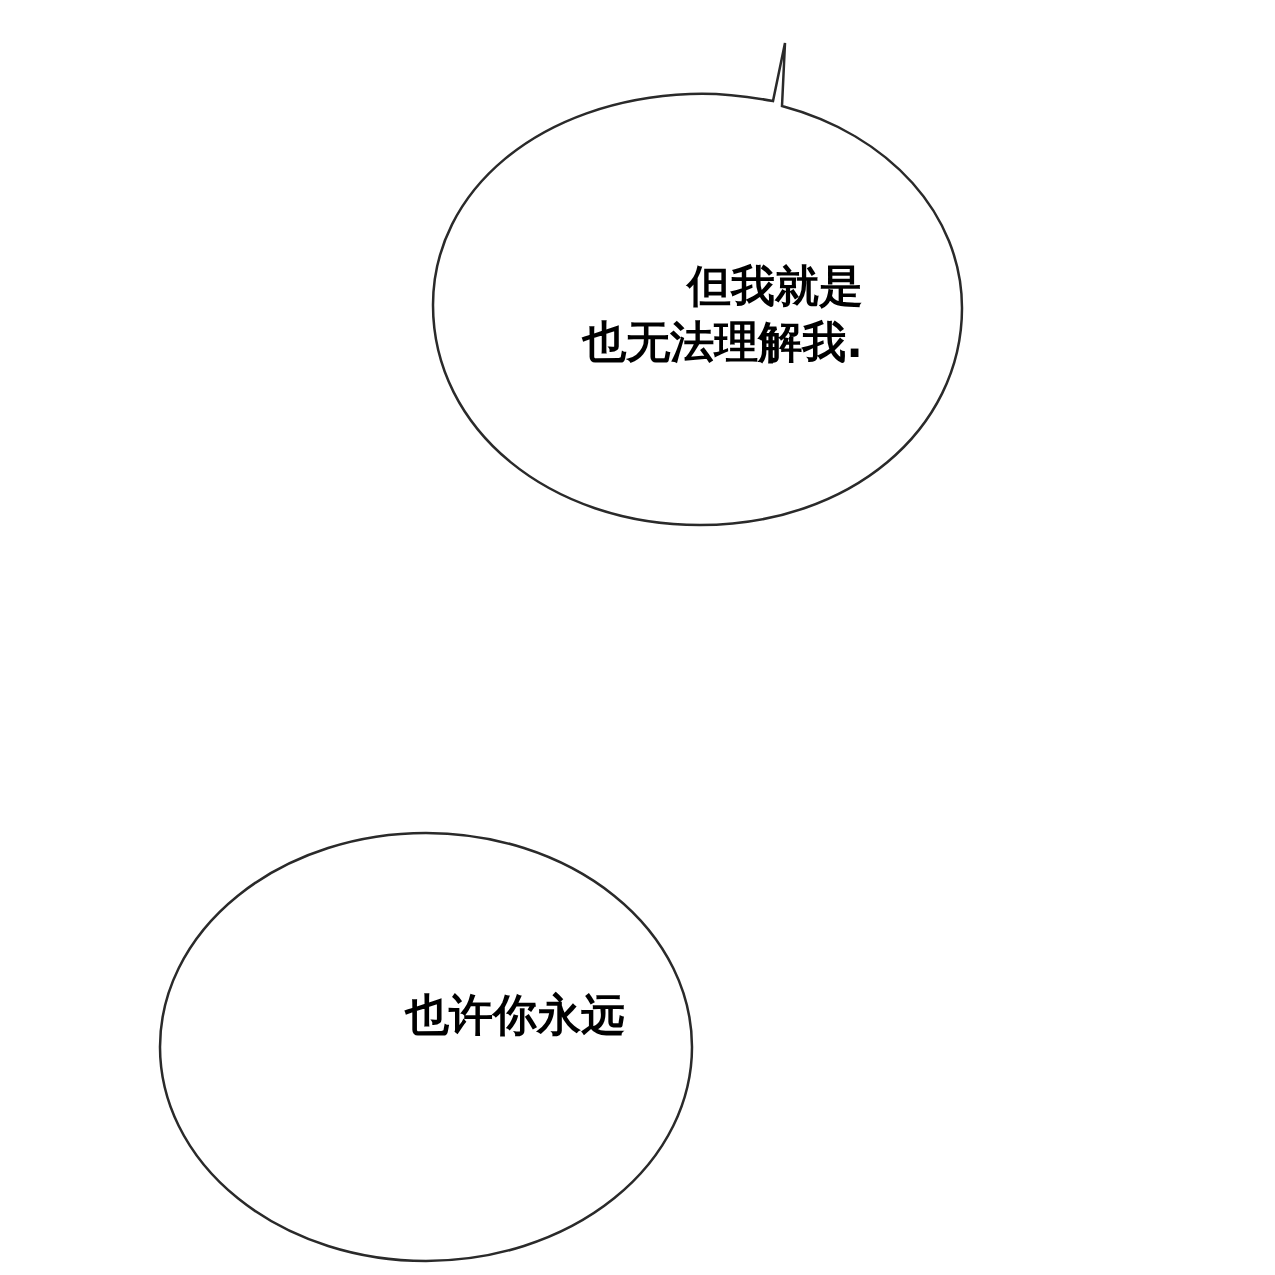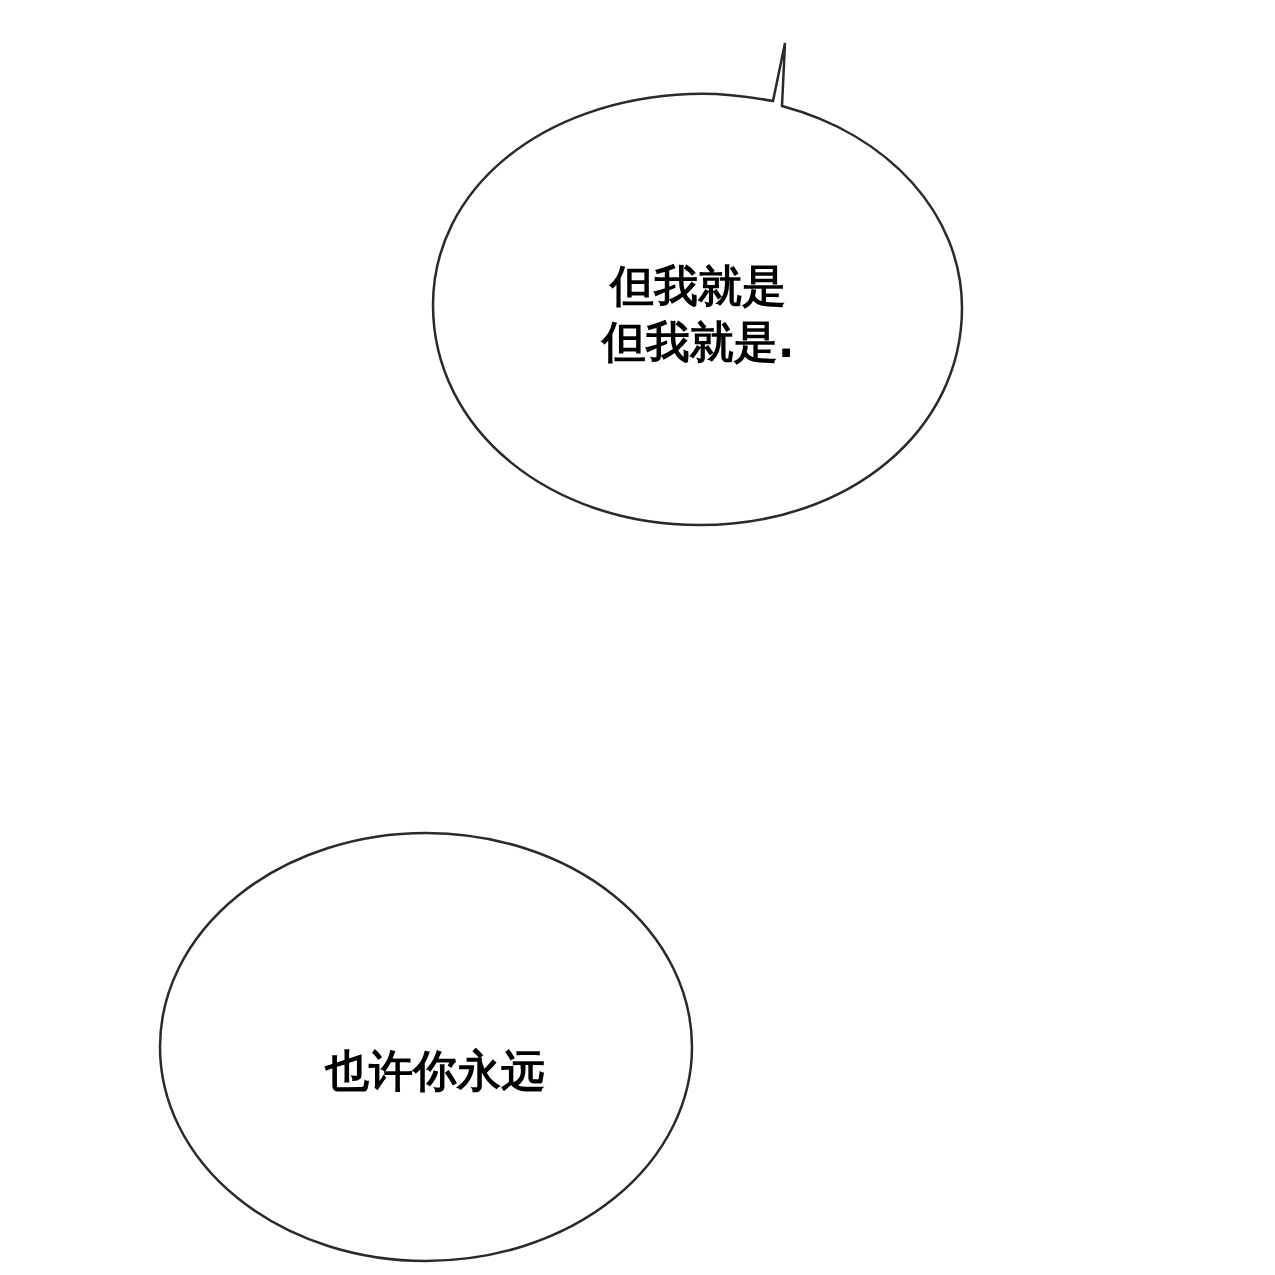--- a/index.html
+++ b/index.html
@@ -8,41 +8,41 @@
     .dialogue {
       position: absolute;
       color: #000000;
       font-family: "DejaVu Sans", sans-serif;
       font-weight: bold;
       font-size: 44px;
       line-height: 56px;
       text-align: center;
       white-space: nowrap;
     }
-    .dialogue span { display: block; }
+    .dialogue span { display: block; text-align: right; }
     #text1 { left: 533px; top: 258px; width: 330px; }
-    #text2 { left: 245px; top: 1043px; width: 380px; }
+    #text2 { left: 245px; top: 987px; width: 380px; }
   </style>
 </head>
 <body>
 
 <svg class="bubbles" width="1275" height="1275" viewBox="0 0 1275 1275">
 
   <path d="M 773 101
            C 740 95, 710 93, 690 94
            C 540 100, 433 190, 433 305
            C 433 430, 550 525, 700 525
            C 850 525, 962 430, 962 308
            C 962 215, 890 135, 782 106
            L 785 43
            Z" fill="#ffffff" stroke="#2a2a2a" stroke-width="2.5" stroke-linejoin="miter"></path>
 
   <ellipse cx="426" cy="1047" rx="266" ry="214" fill="#ffffff" stroke="#2a2a2a" stroke-width="2.5"></ellipse>
 </svg>
 
 <div id="text1" class="dialogue">
   <span>但我就是</span>
-  <span>但我就是.</span>
+  <span>也无法理解我.</span>
 </div>
 
 <div id="text2" class="dialogue">
   <span>也许你永远</span>
 </div>
 
 </body></html>

